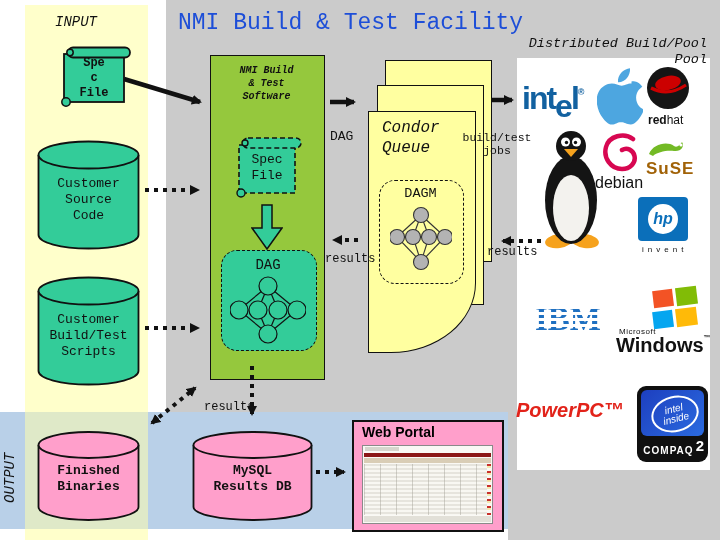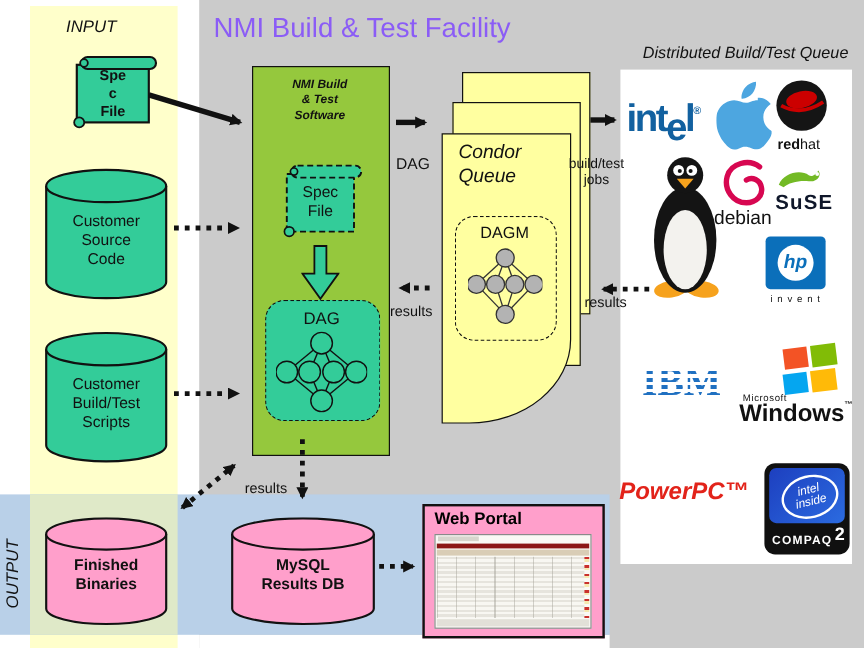--- a/index.html
+++ b/index.html
@@ -1,29 +1,29 @@
 <!DOCTYPE html>
 <html><head>
 <meta charset="utf-8">
 <style>
   html,body{margin:0;padding:0;background:#fff;}
   #stage{position:relative;width:720px;height:540px;overflow:hidden;
          font-family:"Liberation Sans",sans-serif;background:#fff;}
   .abs{position:absolute;}
-  .lbl{position:absolute;white-space:pre-line;text-align:center;color:#111;line-height:1.15;}
+  .lbl{position:absolute;white-space:pre-line;text-align:center;color:#111;line-height:1.15;font-family:Liberation Mono, monospace;}
   .rect{position:absolute;}
   
   .gray-panel{background:#CBCBCB;}
   .yellow-col{background:#FFFFCB;}
   .blue-band{background:#B9D0E8;}
   .band-tint{background:#DFE9C8;}
   .pool-panel{background:#FFFFFF;}
   .white-strip{background:#FFFFFF;}
   
-  .title{font-size:23px;color:#8b5cf6;}
+  .title{font-size:23px;color:#1d4ed8;}
   .pool-title{font-style:italic;font-size:13.5px;color:#111;text-align:right;}
   .io-label{font-style:italic;font-size:14px;color:#111;}
   .output-label{writing-mode:vertical-rl;transform:rotate(180deg);}
   
   .software-box{background:#95C83D;border:1.6px solid #111;}
   .software-title{font-weight:bold;font-style:italic;font-size:10px;line-height:1.3;}
   .dag-round{background:#33CC99;border:1.6px dashed #111;border-radius:16px;}
   
   .page{background:#FFFFA0;border:1.5px solid #111;}
   .page-front{border-bottom-right-radius:85px 70px;}
@@ -45,21 +45,21 @@
         repeating-linear-gradient(to bottom, #E6E4DD 0 2px, #F8F7F2 2px 4px);}
   .shot .marks{position:absolute;right:1px;top:18px;bottom:8px;width:4px;
       background:repeating-linear-gradient(to bottom,#C9302C 0 2px,#f5e9b0 2px 4px,transparent 4px 7px);}
   .shot .status{position:absolute;left:1px;right:1px;bottom:1px;height:6px;background:#E2E0D8;}
   
   .intel-word{font-weight:bold;color:#1261A0;font-size:32px;letter-spacing:-2px;}
   .intel-word .e{position:relative;top:8px;}
   .intel-word .r{font-size:9px;position:relative;top:-14px;letter-spacing:0;}
   .redhat-text{font-size:12px;color:#111;}
   .debian-text{font-size:16px;font-weight:500;color:#111;}
-  .suse-text{font-size:17px;font-weight:800;color:#0f172a;letter-spacing:1px;}
+  .suse-text{font-size:17px;font-weight:800;color:#a16207;letter-spacing:1px;}
   .hp-box{background:#0B6FBA;border-radius:4px;}
   .hp-circle{position:absolute;left:10px;top:7px;width:30px;height:30px;border-radius:50%;
              background:#fff;color:#0B6FBA;font-style:italic;font-weight:bold;font-size:16px;
              display:flex;align-items:center;justify-content:center;}
   .invent{font-size:8px;letter-spacing:4px;color:#111;}
   .sgi{font-weight:800;font-size:40px;letter-spacing:-1px;color:#111;line-height:1;}
   .sgi sup{font-size:9px;}
   .compaq{font-weight:800;font-style:italic;font-size:19px;color:#D5281B;letter-spacing:0.5px;}
   .ibm{font-family:"Liberation Serif",serif;font-weight:900;font-size:33px;color:#1F70C1;line-height:1;}
   .ibm-stripes{position:absolute;inset:0;background:repeating-linear-gradient(to bottom,transparent 0 3px,#fff 3px 6px);}
@@ -88,21 +88,21 @@
 <div id="stage">
 
   <div class="rect gray-panel" style="left:166px;top:0;width:554px;height:540px;"></div>
   <div class="rect white-strip" style="left:166px;top:529px;width:342px;height:11px;"></div>
   <div class="rect yellow-col" style="left:25px;top:5px;width:123px;height:535px;"></div>
   <div class="rect blue-band" style="left:0;top:412px;width:508px;height:117px;"></div>
   <div class="rect band-tint" style="left:25px;top:412px;width:123px;height:117px;"></div>
   <div class="rect pool-panel" style="left:517px;top:58px;width:193px;height:412px;"></div>
 
   <div class="lbl title" style="left:178px;top:10px;">NMI Build &amp; Test Facility</div>
-  <div class="lbl pool-title" style="left:505px;top:36px;width:202px;">Distributed Build/Test Queue</div>
+  <div class="lbl pool-title" style="left:505px;top:36px;width:202px;">Distributed Build/Pool Pool</div>
   <div class="lbl io-label" style="left:55px;top:14px;">INPUT</div>
   <div class="lbl io-label output-label" style="left:2px;top:428px;height:100px;">OUTPUT</div>
 
   <div class="abs" style="left:58px;top:46px;width:76px;height:64px;">
     <svg width="76" height="64">
       <rect x="6" y="8" width="60" height="48" fill="#33CC99" stroke="#111" stroke-width="1.8"></rect>
       <rect x="10" y="1.5" width="62" height="10" rx="5" fill="#33CC99" stroke="#111" stroke-width="1.8"></rect>
       <circle cx="12" cy="6.5" r="3.2" fill="#33CC99" stroke="#111" stroke-width="1.5"></circle>
       <circle cx="8" cy="56" r="4.2" fill="#33CC99" stroke="#111" stroke-width="1.5"></circle>
     </svg>

